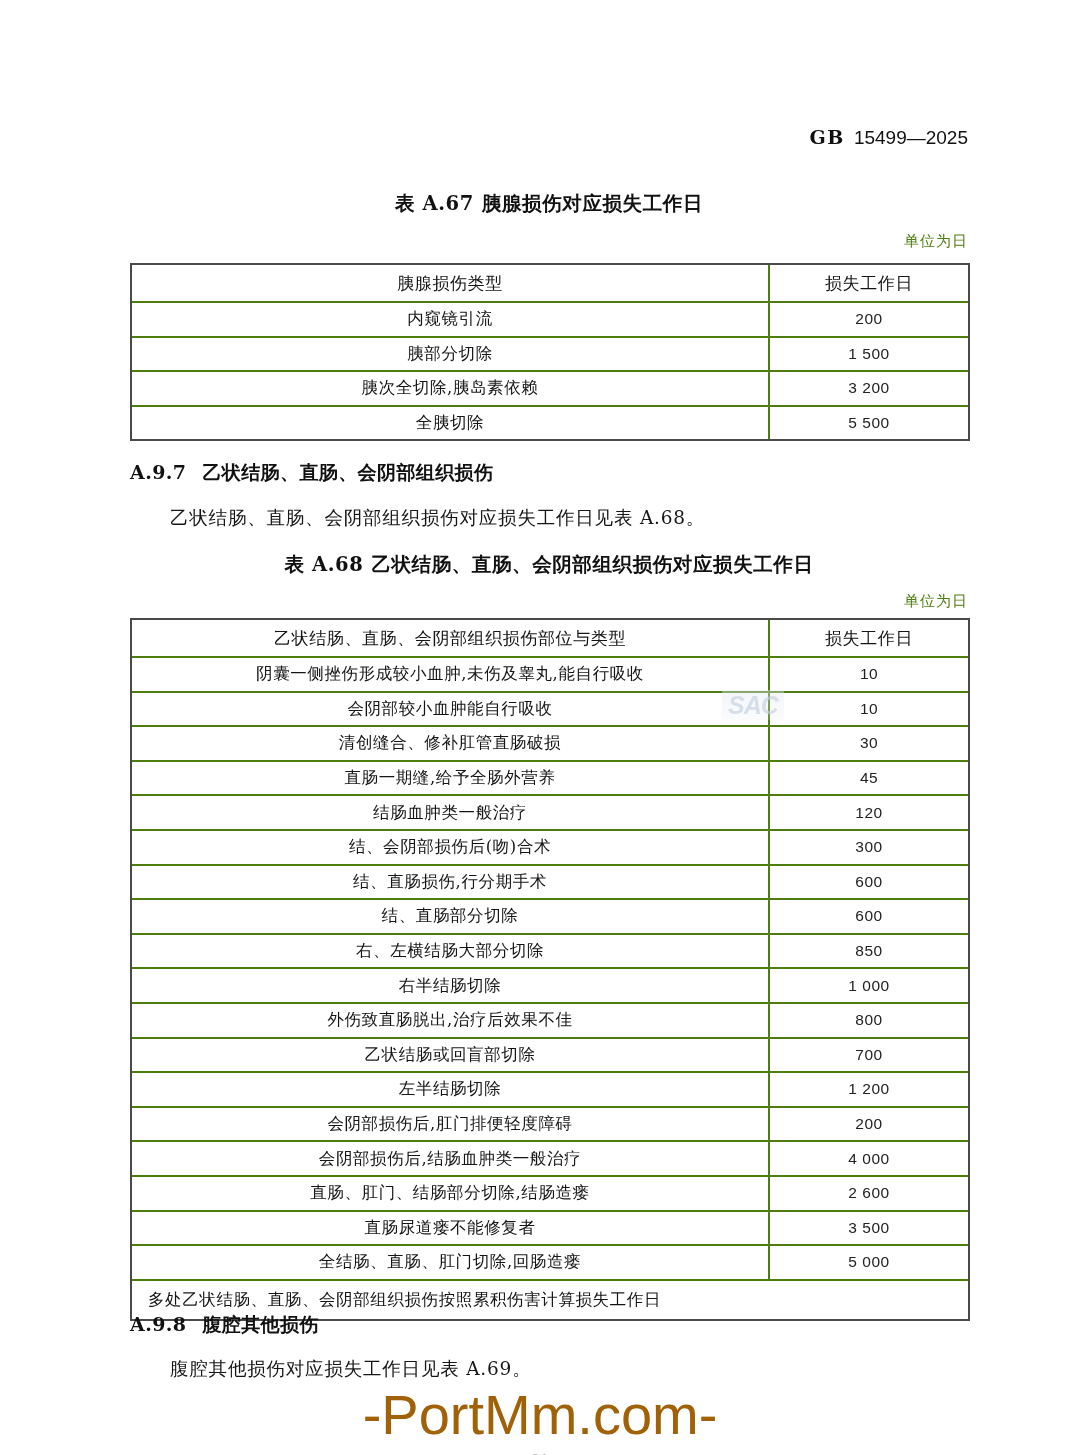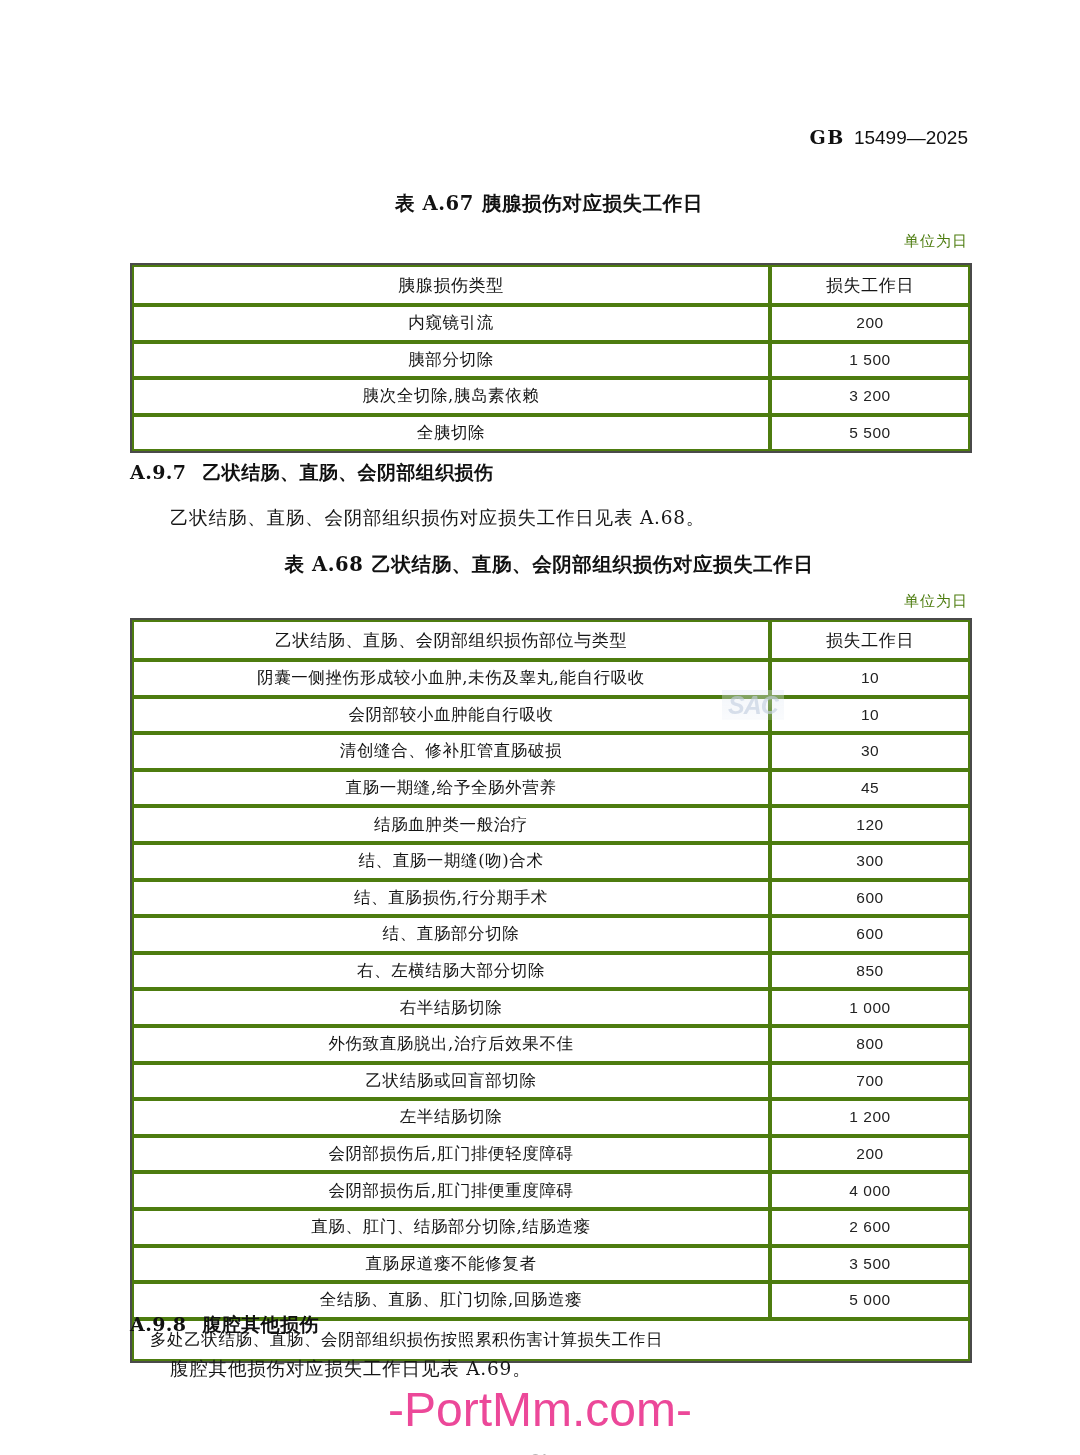--- a/index.html
+++ b/index.html
@@ -79,21 +79,21 @@
   }
 
   
   table.doc-table {
     border-collapse: collapse;
     table-layout: fixed;
     width: 838px;
     background: transparent;
   }
   table.doc-table td {
-    border: 4px solid #4d7c0f;
+    border: 2px solid #4d7c0f;
     padding: 0;
     text-align: center;
     vertical-align: middle;
     font-size: 16.5px;
     letter-spacing: 0.6px;
     color: #151515;
     background: transparent;
   }
   table.doc-table .col-type { width: 638px; }
   table.doc-table .col-days { width: 200px; }
@@ -174,23 +174,23 @@
     font-size: 16px;
     color: #b8b8b8;
     margin-top: 48px;
   }
   .site-watermark {
     position: absolute;
     left: 0; right: 0;
     top: 1382px;
     text-align: center;
     font-family: "Liberation Sans", sans-serif;
-    font-size: 48px;
+    font-size: 56px;
     font-weight: 500;
-    color: #ec4899;
+    color: #a16207;
     letter-spacing: 0px;
     white-space: nowrap;
   }
 </style>
 </head>
 <body>
 
 <div class="page">
 
   <div class="std-header">
@@ -268,21 +268,21 @@
         </tr>
         <tr class="data">
           <td>直肠一期缝,给予全肠外营养</td>
           <td class="num">45</td>
         </tr>
         <tr class="data">
           <td>结肠血肿类一般治疗</td>
           <td class="num">120</td>
         </tr>
         <tr class="data">
-          <td>结、直肠一期缝(吻)合术</td>
+          <td>结、会阴部损伤后(吻)合术</td>
           <td class="num">300</td>
         </tr>
         <tr class="data">
           <td>结、直肠损伤,行分期手术</td>
           <td class="num">600</td>
         </tr>
         <tr class="data">
           <td>结、直肠部分切除</td>
           <td class="num">600</td>
         </tr>
@@ -304,21 +304,21 @@
         </tr>
         <tr class="data">
           <td>左半结肠切除</td>
           <td class="num">1 200</td>
         </tr>
         <tr class="data">
           <td>会阴部损伤后,肛门排便轻度障碍</td>
           <td class="num">200</td>
         </tr>
         <tr class="data">
-          <td>会阴部损伤后,肛门排便重度障碍</td>
+          <td>会阴部损伤后,结肠血肿类一般治疗</td>
           <td class="num">4 000</td>
         </tr>
         <tr class="data">
           <td>直肠、肛门、结肠部分切除,结肠造瘘</td>
           <td class="num">2 600</td>
         </tr>
         <tr class="data">
           <td>直肠尿道瘘不能修复者</td>
           <td class="num">3 500</td>
         </tr>

